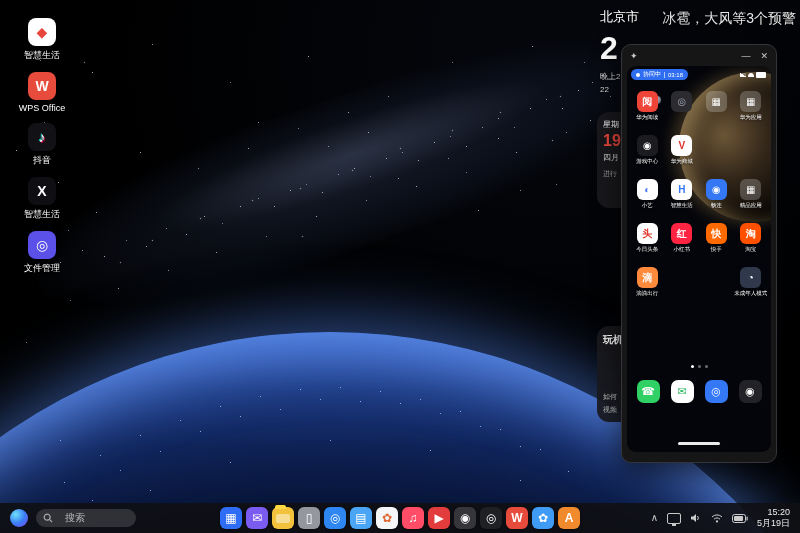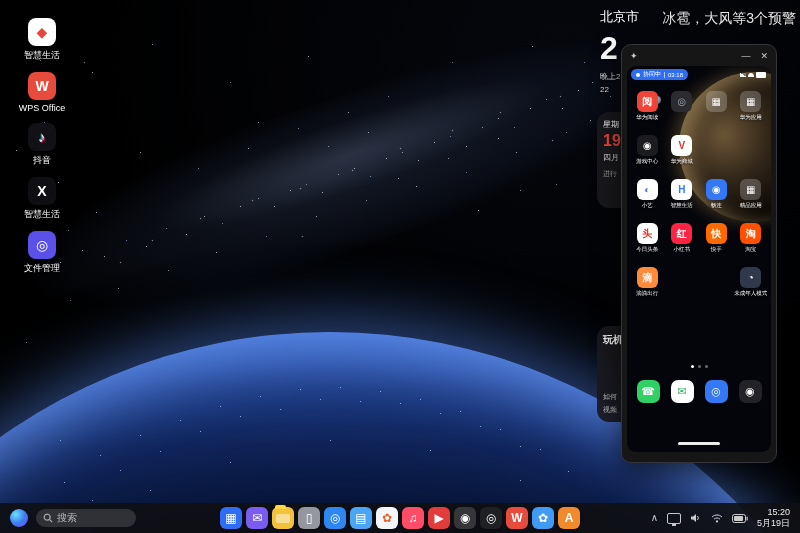--- a/index.html
+++ b/index.html
@@ -111,21 +111,21 @@
       font-size:11px;font-weight:bold;}
   #p-homebar{position:absolute;left:50%;transform:translateX(-50%);bottom:7px;width:42px;height:3px;
       border-radius:2px;background:rgba(255,255,255,.92);z-index:3;}
 
   
   #taskbar{left:0;right:0;bottom:0;height:30px;background:rgba(16,16,19,.9);z-index:20;
       display:flex;align-items:center;padding:0 10px;box-sizing:border-box;}
   #assist-btn{width:18px;height:18px;border-radius:50%;cursor:pointer;
       background:radial-gradient(circle at 32% 30%, #6ee0f6, #3b7cf6 52%, #7a4df0 95%);}
   #search-pill{margin-left:8px;width:86px;height:18px;border-radius:9px;background:rgba(255,255,255,.14);
-      display:flex;align-items:center;padding:0 7px;gap:4px;cursor:text;}
+      display:flex;align-items:center;padding:0 7px;gap:12px;cursor:text;}
   .search-txt{font-size:10px;color:#b8b8bc;}
   #tb-center{position:absolute;left:50%;transform:translateX(-50%);display:flex;gap:4px;}
   .dk{width:22px;height:22px;border-radius:6px;display:flex;align-items:center;justify-content:center;
       font-size:12px;font-weight:bold;position:relative;cursor:pointer;box-shadow:0 1px 3px rgba(0,0,0,.5);}
   #tb-tray{margin-left:auto;display:flex;align-items:center;gap:9px;}
   .tray-chev{color:#ccc;font-size:10px;cursor:pointer;line-height:1;}
   .proj{width:12px;height:9px;border:1px solid #c8c8c8;border-radius:2px;position:relative;cursor:pointer;}
   .proj::after{content:"";position:absolute;left:4px;bottom:-3px;width:4px;height:2px;background:#c8c8c8;}
   .clock{font-size:9px;color:#ececec;text-align:right;line-height:1.2;cursor:pointer;}
 </style>

